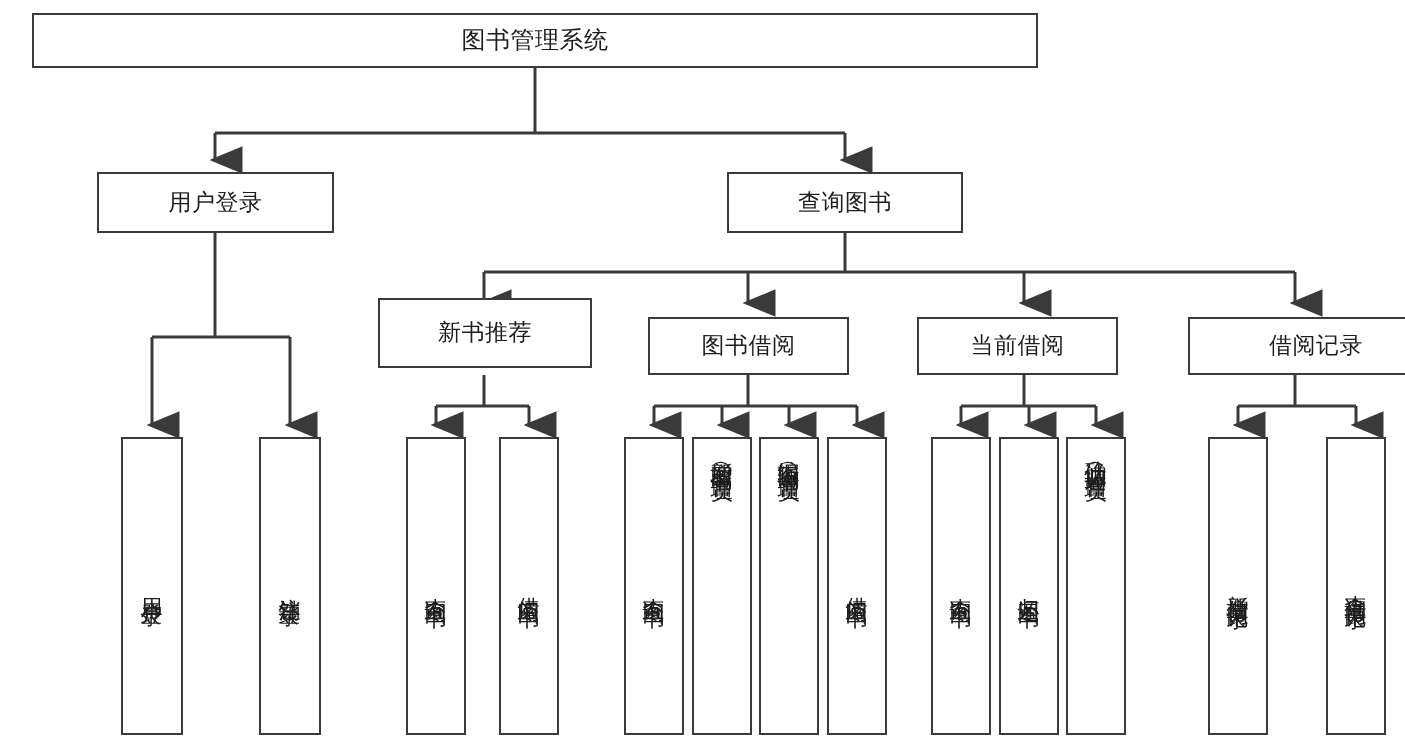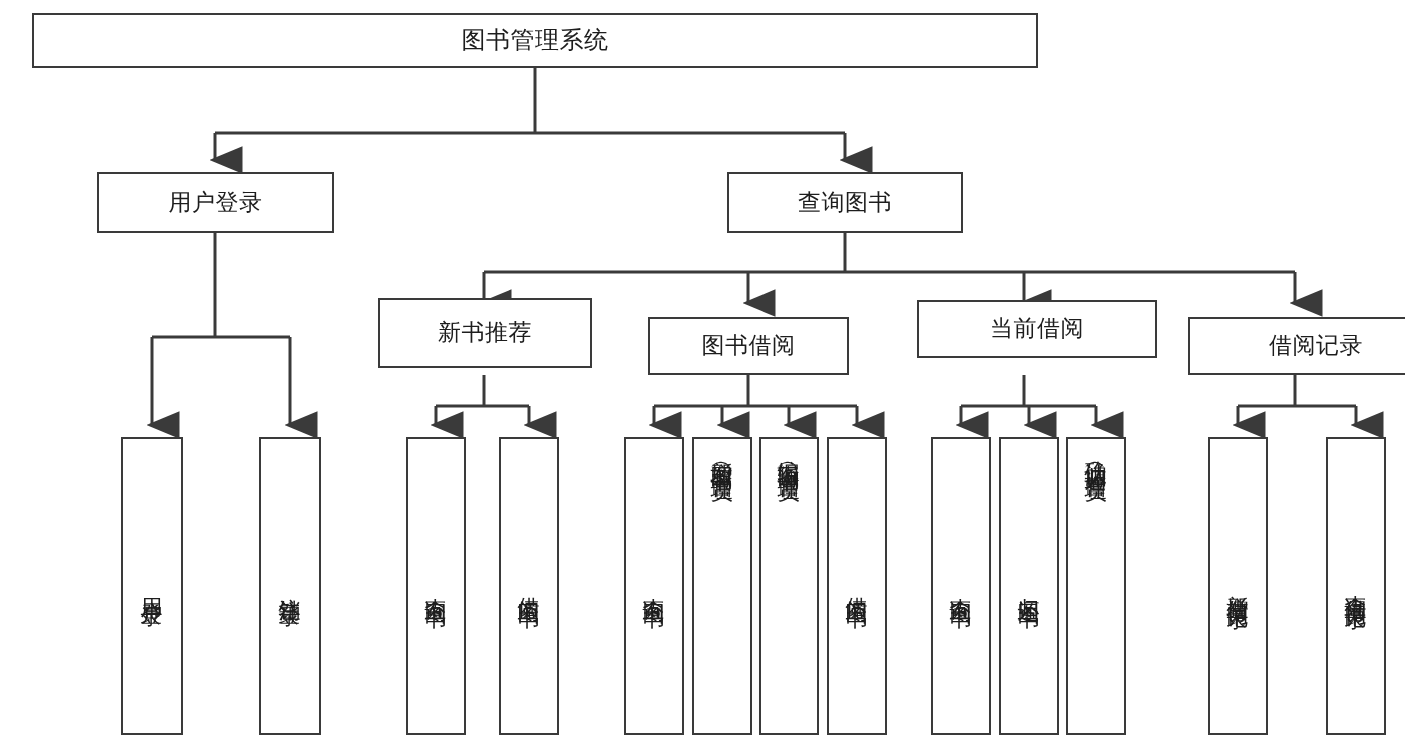--- a/index.html
+++ b/index.html
@@ -153,21 +153,21 @@
   </div>
 
   <div class="node h-node" style="left:362px; top:298px; width:214px; height:70px;">
     <span class="node-label">新书推荐</span>
   </div>
 
   <div class="node h-node" style="left:632px; top:317px; width:201px; height:58px;font-family:Liberation Serif, serif;">
     <span class="node-label">图书借阅</span>
   </div>
 
-  <div class="node h-node" style="left:901px; top:300px; width:240px; height:58px;">
+  <div class="node h-node" style="left:901px; top:317px; width:201px; height:58px;">
     <span class="node-label">当前借阅</span>
   </div>
 
   <div class="node h-node" style="left:1172px; top:317px; width:256px; height:58px;align-items:center;">
     <span class="node-label">借阅记录</span>
   </div>
 
   <div class="node v-node centered" style="left:105px; top:437px; width:62px; height:298px;">
     <span class="node-label">用户登录</span>
   </div>

